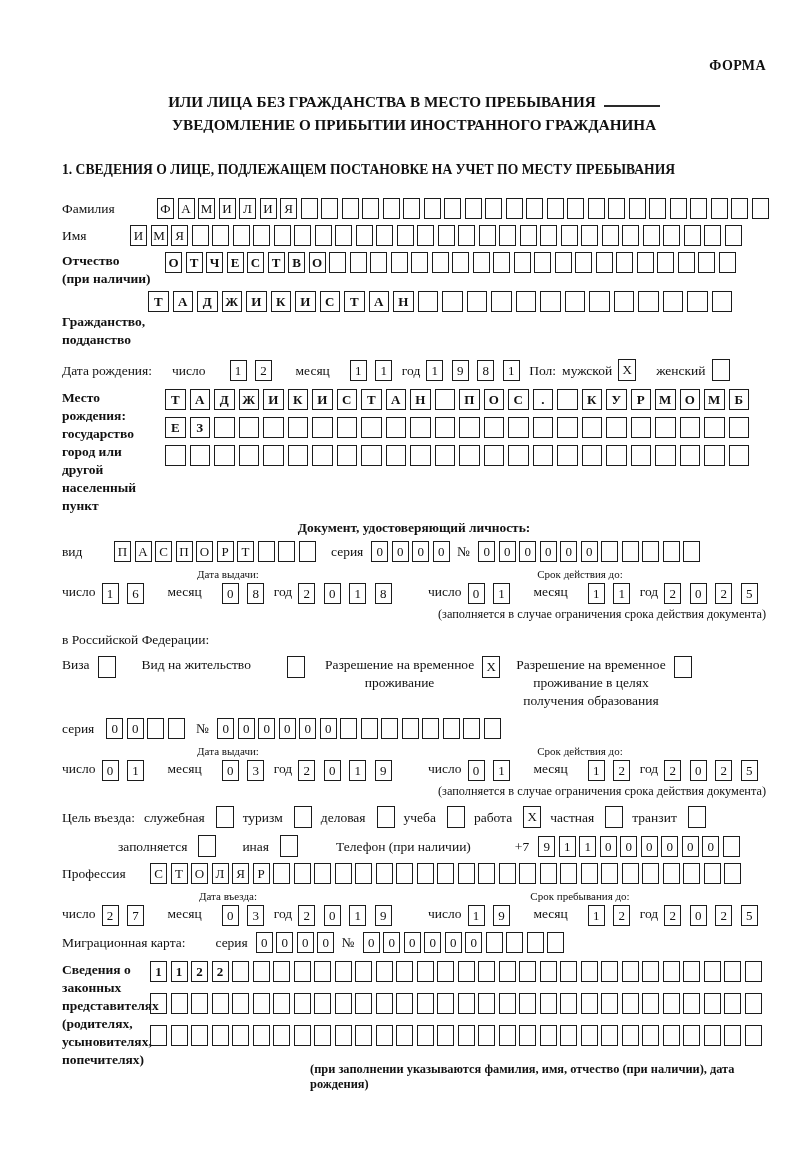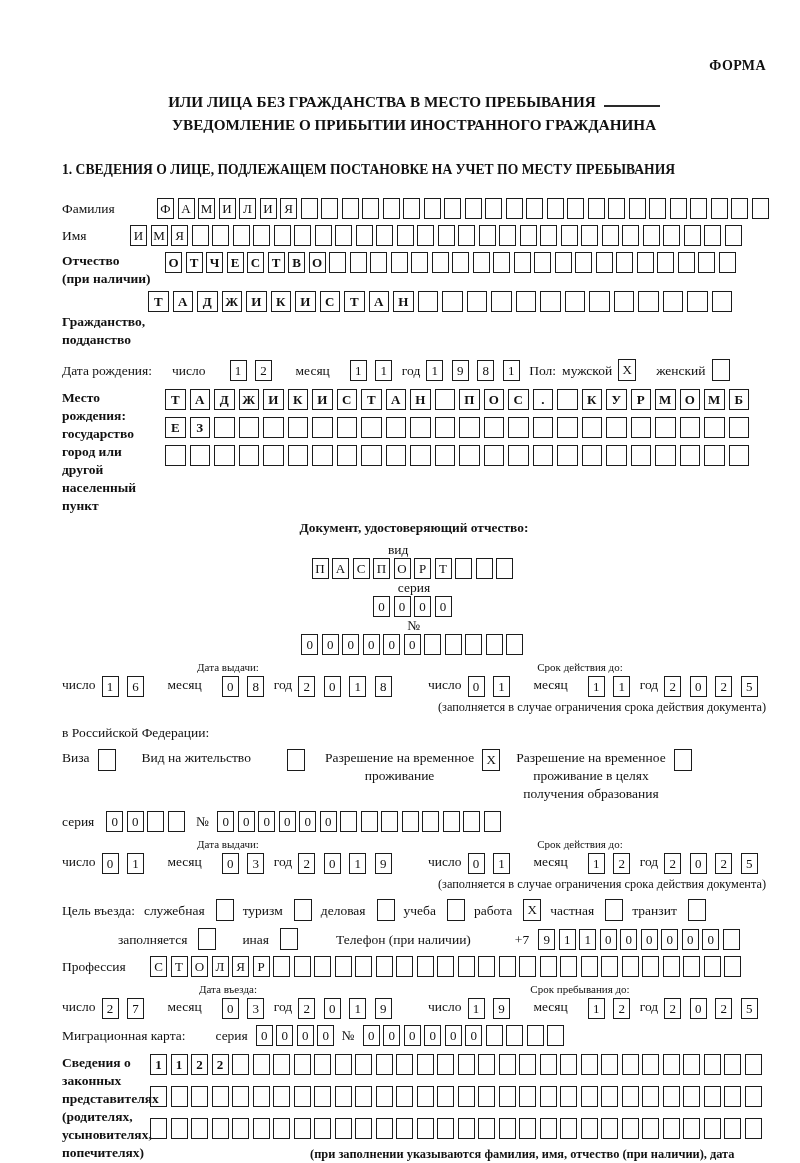--- a/index.html
+++ b/index.html
@@ -17,21 +17,21 @@
 
   .title { text-align:center; font-weight:bold; font-size:15.2px; line-height:23px; margin-top:16px; }
   .uline { display:inline-block; width:56px; height:13px; border-bottom:2px solid #2a2a2a; margin-left:8px; }
 
   .sec1 { font-weight:bold; font-size:13.6px; margin-top:26px; white-space:nowrap; }
 
   .lbl, .plain { font-size:13.5px; line-height:17px; }
   .frow { display:flex; align-items:center; }
   .frow.top { align-items:flex-start;font-weight:bold; }
   .mt20 { margin-top:20px;gap:27px; } .mt10 { margin-top:10px; } .mt8 { margin-top:8px; }
-  .mt6 { margin-top:6px; } .mt5 { margin-top:5px;flex-direction:column; } .mt3 { margin-top:3px; }
+  .mt6 { margin-top:6px; } .mt5 { margin-top:5px; } .mt3 { margin-top:3px; }
 
   .w68 { width:68px; flex:none; } .w85 { width:86px; flex:none;margin-top:22px; }
   .w102 { width:103px; flex:none; } .w52 { width:52px; flex:none; } .w88 { width:88px; flex:none; }
   .lblcol { flex:none; }
   .lblcol div { font-size:13.5px; line-height:18px; }
 
   .boxes { display:flex; flex:none; }
   .cell {
     flex:none; width:15px; height:19px; margin-right:3.5px;
     border:1.6px solid #1c1c1c; text-align:center;
@@ -66,21 +66,21 @@
   .opt { display:flex; align-items:flex-start; gap:8px; }
   .optlines { text-align:center; font-size:13.5px; line-height:18px; }
 
   .gap4 { width:4px; flex:none; } .gap8 { width:8px; flex:none; }
   .gap12 { width:12px; flex:none; } .gap16 { width:16px; flex:none; }
   .gap20 { width:20px; flex:none; } .gap26 { width:26px; flex:none; }
   .gap30 { width:30px; flex:none; }
 
   .purp { display:flex; align-items:center; gap:9px; margin-top:7px; }
   .indent56 { margin-left:56px; }
-  .repnote { font-size:12.4px; margin-top:8px; margin-left:160px; }
+  .repnote { font-size:12.4px; margin-top:16px; margin-left:160px; }
 </style>
 </head>
 <body>
 
 <div class="page">
 
 
   <div class="forma">ФОРМА</div>
 
   <div class="title">
@@ -347,21 +347,21 @@
           <span class="cell"></span>
           <span class="cell"></span>
           <span class="cell"></span>
           <span class="cell"></span>
           <span class="cell"></span>
           <span class="cell"></span>
         </div>
     </div>
   </div>
 
-  <div class="dochead">Документ, удостоверяющий отчество:</div>
+  <div class="dochead">Документ, удостоверяющий личность:</div>
 
   <div class="frow mt5">
     <span class="lbl w52">вид</span>
     <div class="boxes">
         <span class="cell">П</span>
         <span class="cell">А</span>
         <span class="cell">С</span>
         <span class="cell">П</span>
         <span class="cell">О</span>
         <span class="cell">Р</span>

